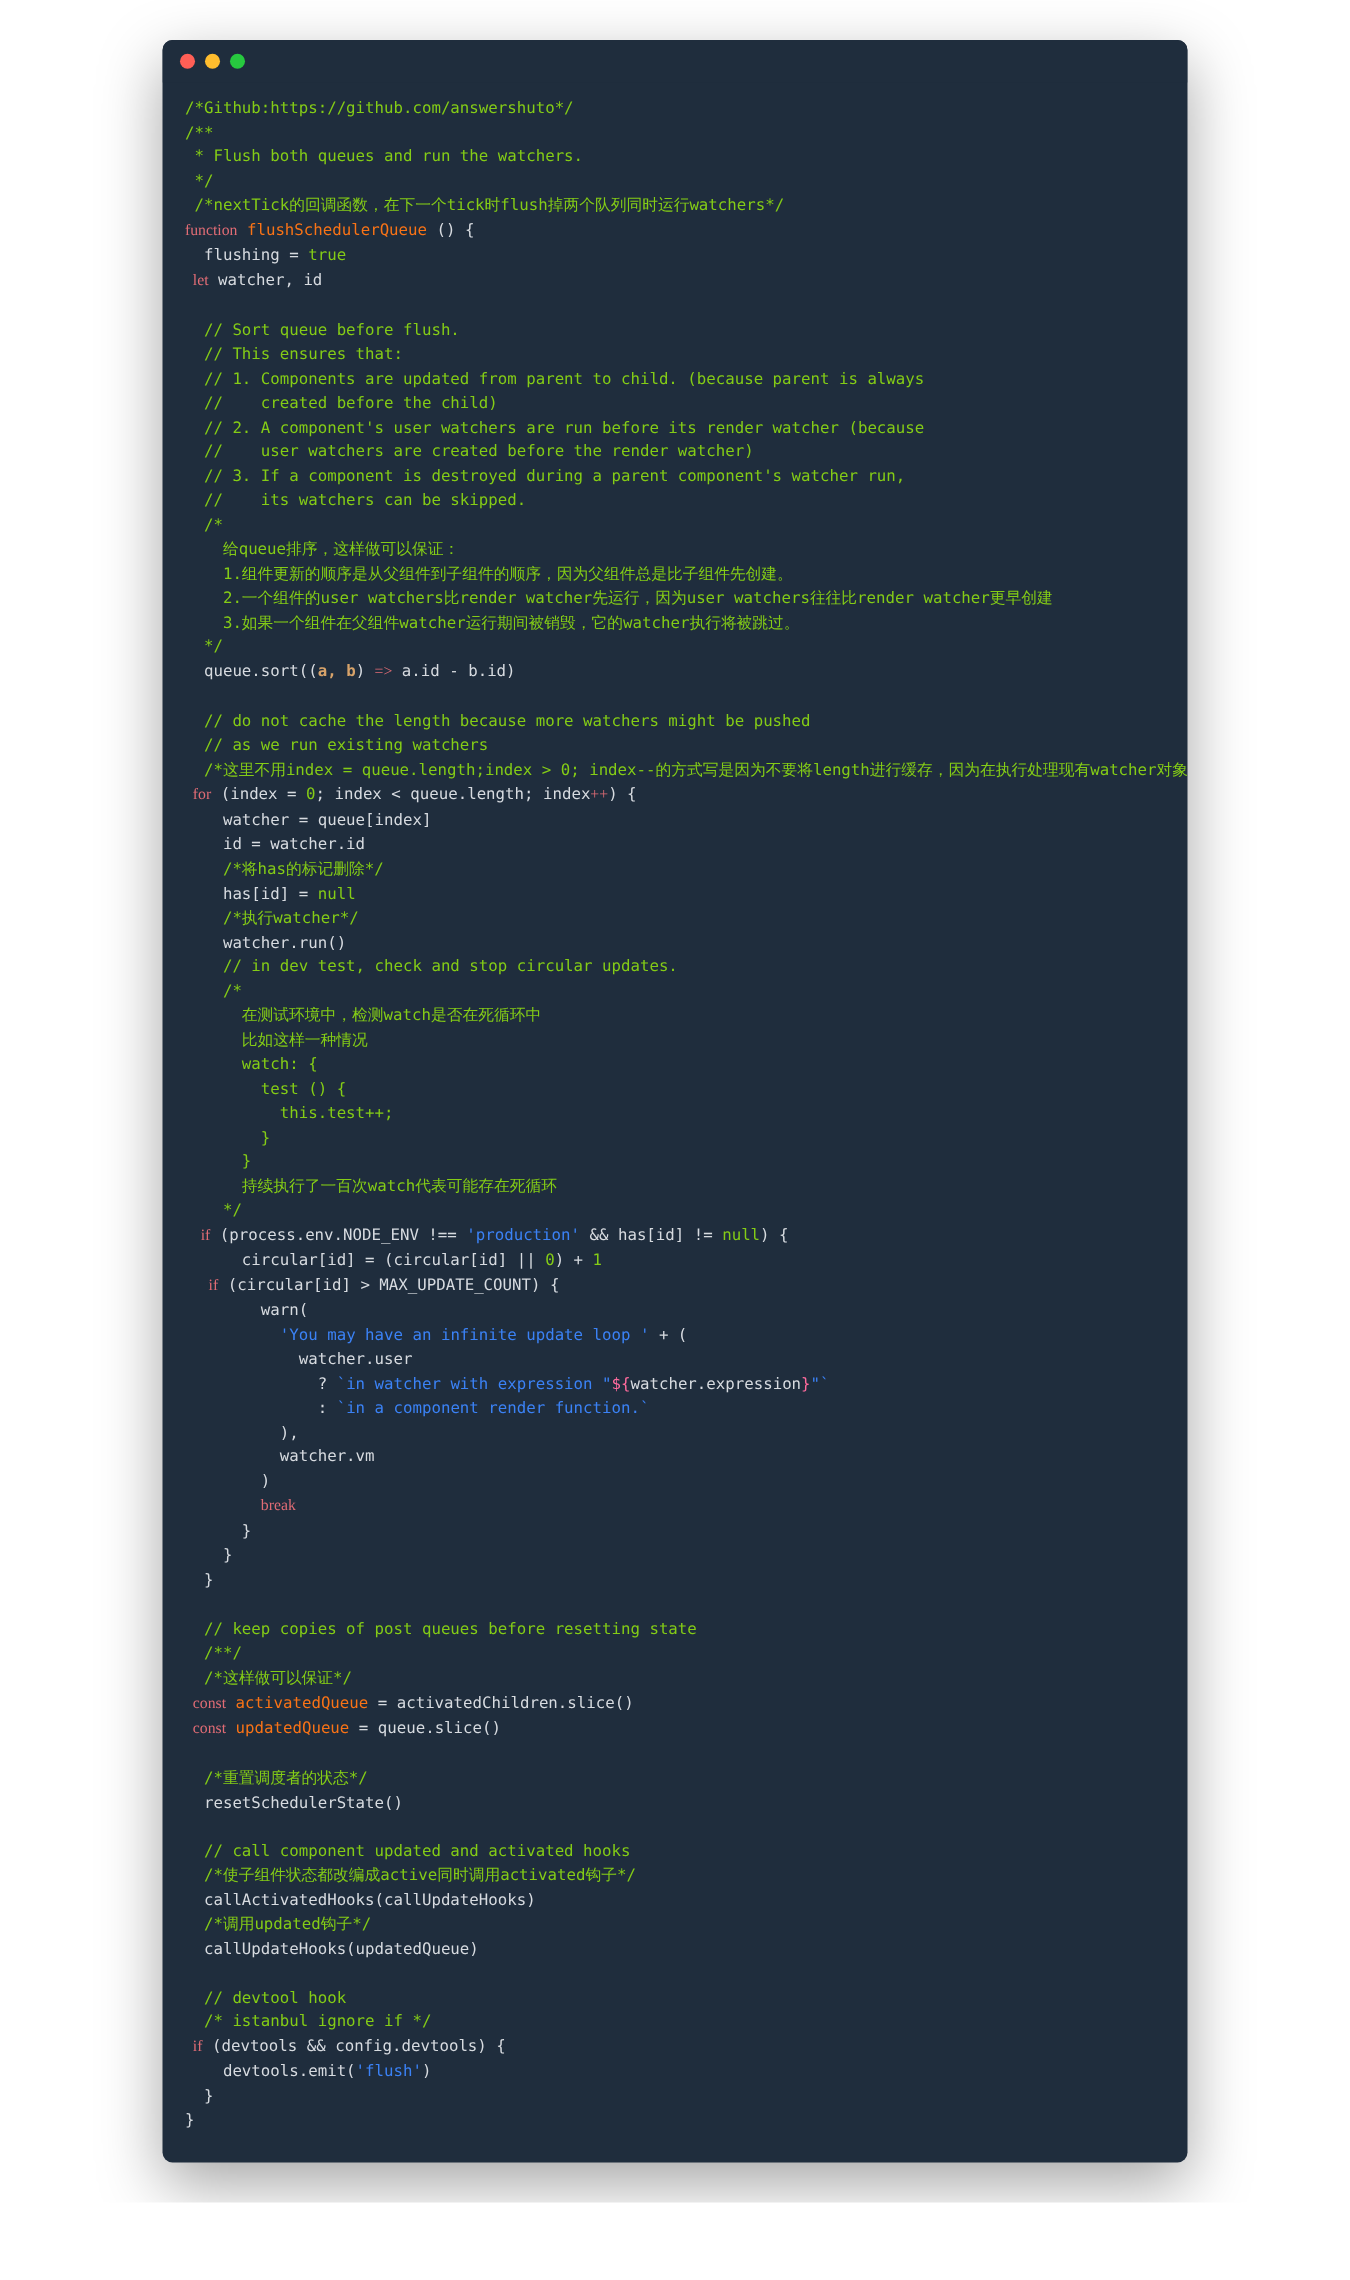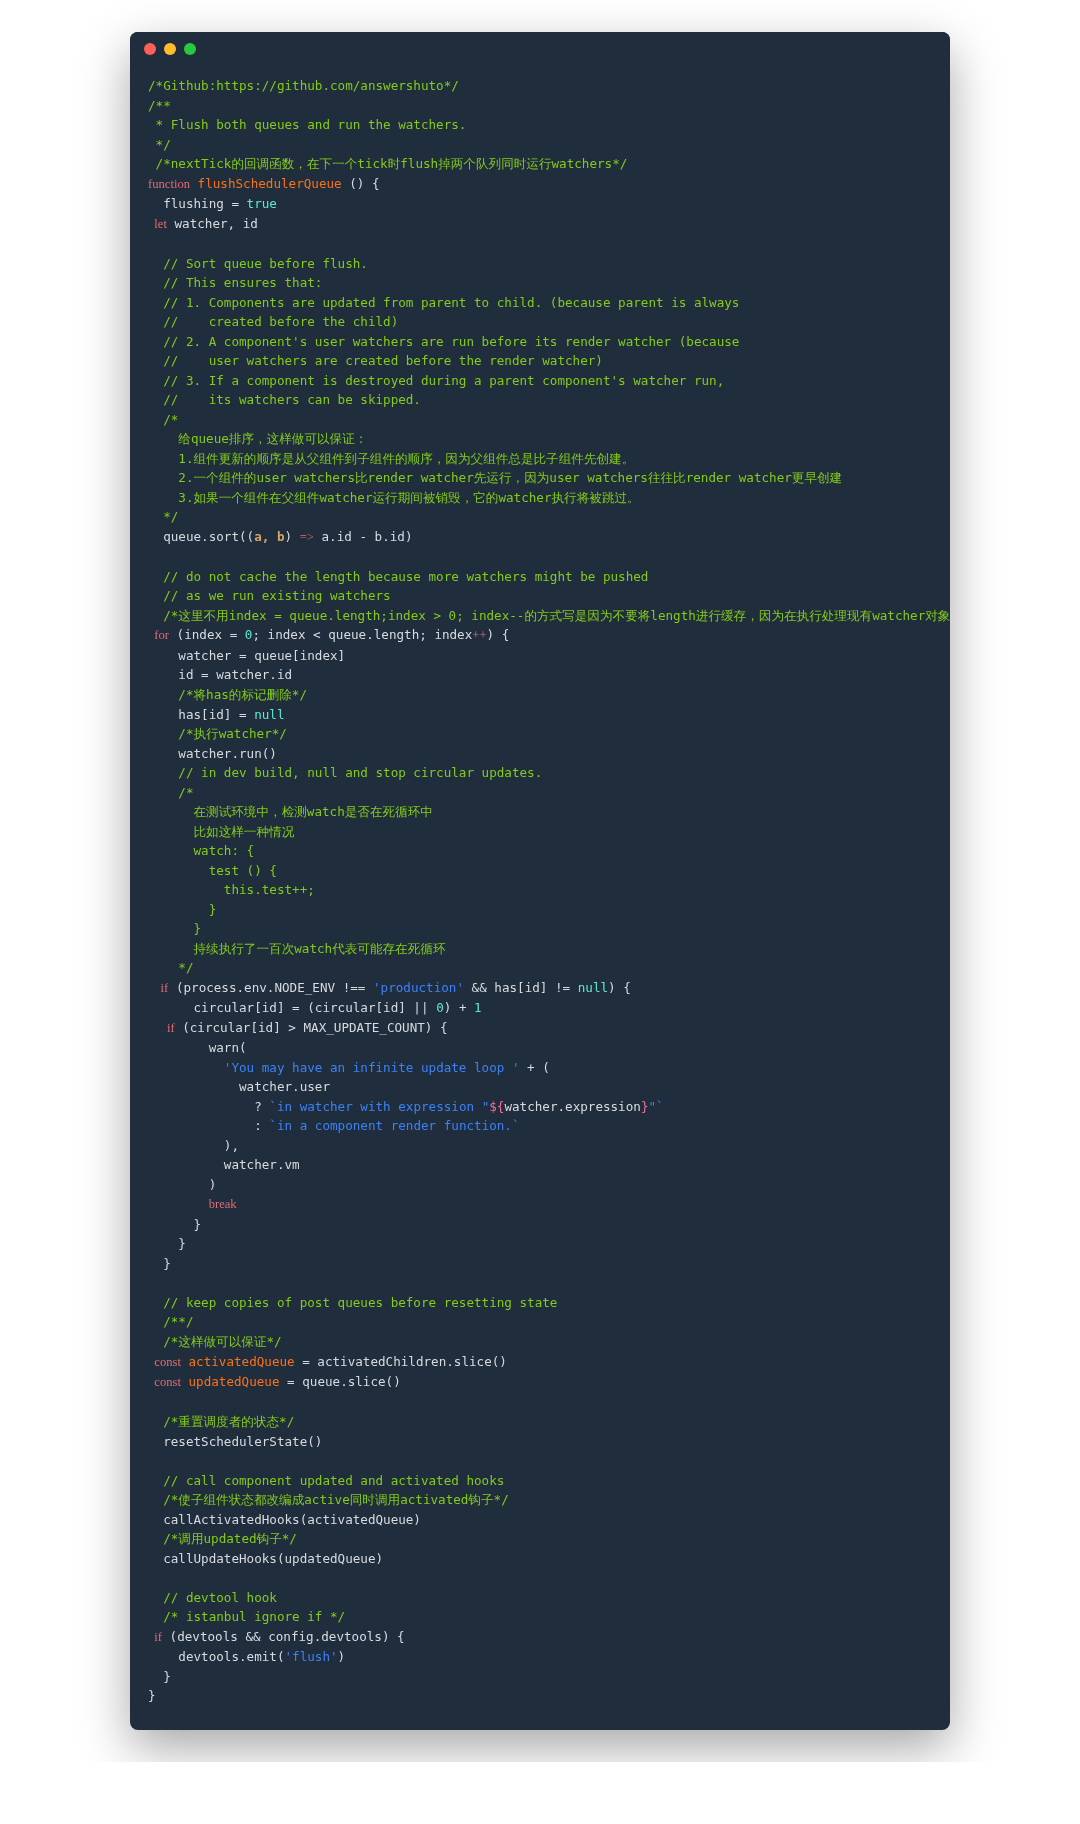--- a/index.html
+++ b/index.html
@@ -36,21 +36,21 @@
     font-size: 12.6px;
     line-height: 1.55;
     white-space: pre;
     color: #d7dbe0;
   }
   .c   { color: #84cc16; }   
   .kw  { color: #e06c75; font-family: Liberation Serif, serif; }   
   .fn  { color: #f97316; }   
   .prm { color: #d7a36a; font-weight: bold; }   
   .str { color: #3b82f6; }   
-  .num { color: #5eead4; }   
+  .num { color: #84cc16; }   
   .tpl { color: #ff6b9d; }   
   .w   { color: #d7dbe0; }   
 </style>
 </head>
 <body>
 
 <div class="window">
   <div class="titlebar">
     <span class="dot" style="background:#ff5f56"></span>
     <span class="dot" style="background:#ffbd2e"></span>
@@ -85,21 +85,21 @@
 <span class="c">  // do not cache the length because more watchers might be pushed</span>
 <span class="c">  // as we run existing watchers</span>
 <span class="c">  /*这里不用index = queue.length;index &gt; 0; index--的方式写是因为不要将length进行缓存，因为在执行处理现有watcher对象期间，更多的watcher对象可能会被push进queue*/</span>
 <span class="kw">  for</span><span class="w"> (index = </span><span class="num">0</span><span class="w">; index &lt; queue.length; index</span><span class="kw">++</span><span class="w">) {</span>
 <span class="w">    watcher = queue[index]</span>
 <span class="w">    id = watcher.id</span>
 <span class="c">    /*将has的标记删除*/</span>
 <span class="w">    has[id] = </span><span class="num">null</span>
 <span class="c">    /*执行watcher*/</span>
 <span class="w">    watcher.run()</span>
-<span class="c">    // in dev build, null and stop circular updates.</span>
+<span class="c">    // in dev test, check and stop circular updates.</span>
 <span class="c">    /*</span>
 <span class="c">      在测试环境中，检测watch是否在死循环中</span>
 <span class="c">      比如这样一种情况</span>
 <span class="c">      watch: {</span>
 <span class="c">        test () {</span>
 <span class="c">          this.test++;</span>
 <span class="c">        }</span>
 <span class="c">      }</span>
 <span class="c">      持续执行了一百次watch代表可能存在死循环</span>
 <span class="c">    */</span>
@@ -123,21 +123,21 @@
 <span class="c">  /**/</span>
 <span class="c">  /*这样做可以保证*/</span>
 <span class="kw">  const</span><span class="fn"> activatedQueue</span><span class="w"> = activatedChildren.slice()</span>
 <span class="kw">  const</span><span class="fn"> updatedQueue</span><span class="w"> = queue.slice()</span>
 <span></span>
 <span class="c">  /*重置调度者的状态*/</span>
 <span class="w">  resetSchedulerState()</span>
 <span></span>
 <span class="c">  // call component updated and activated hooks</span>
 <span class="c">  /*使子组件状态都改编成active同时调用activated钩子*/</span>
-<span class="w">  callActivatedHooks(activatedQueue)</span>
+<span class="w">  callActivatedHooks(callUpdateHooks)</span>
 <span class="c">  /*调用updated钩子*/</span>
 <span class="w">  callUpdateHooks(updatedQueue)</span>
 <span></span>
 <span class="c">  // devtool hook</span>
 <span class="c">  /* istanbul ignore if */</span>
 <span class="kw">  if</span><span class="w"> (devtools &amp;&amp; config.devtools) {</span>
 <span class="w">    devtools.emit(</span><span class="str">'flush'</span><span class="w">)</span>
 <span class="w">  }</span>
 <span class="w">}</span></pre>
   </div>

